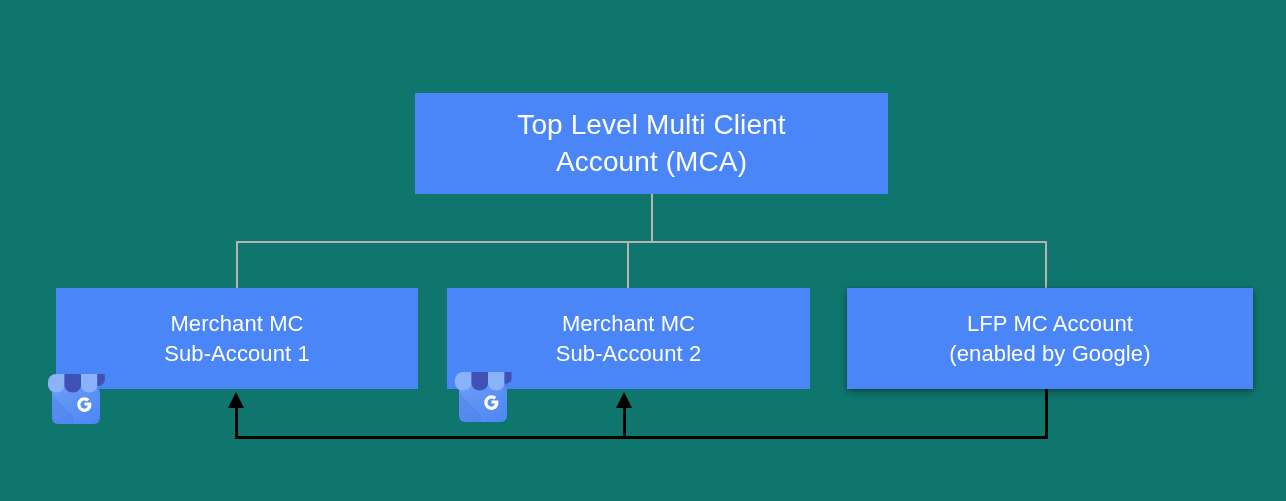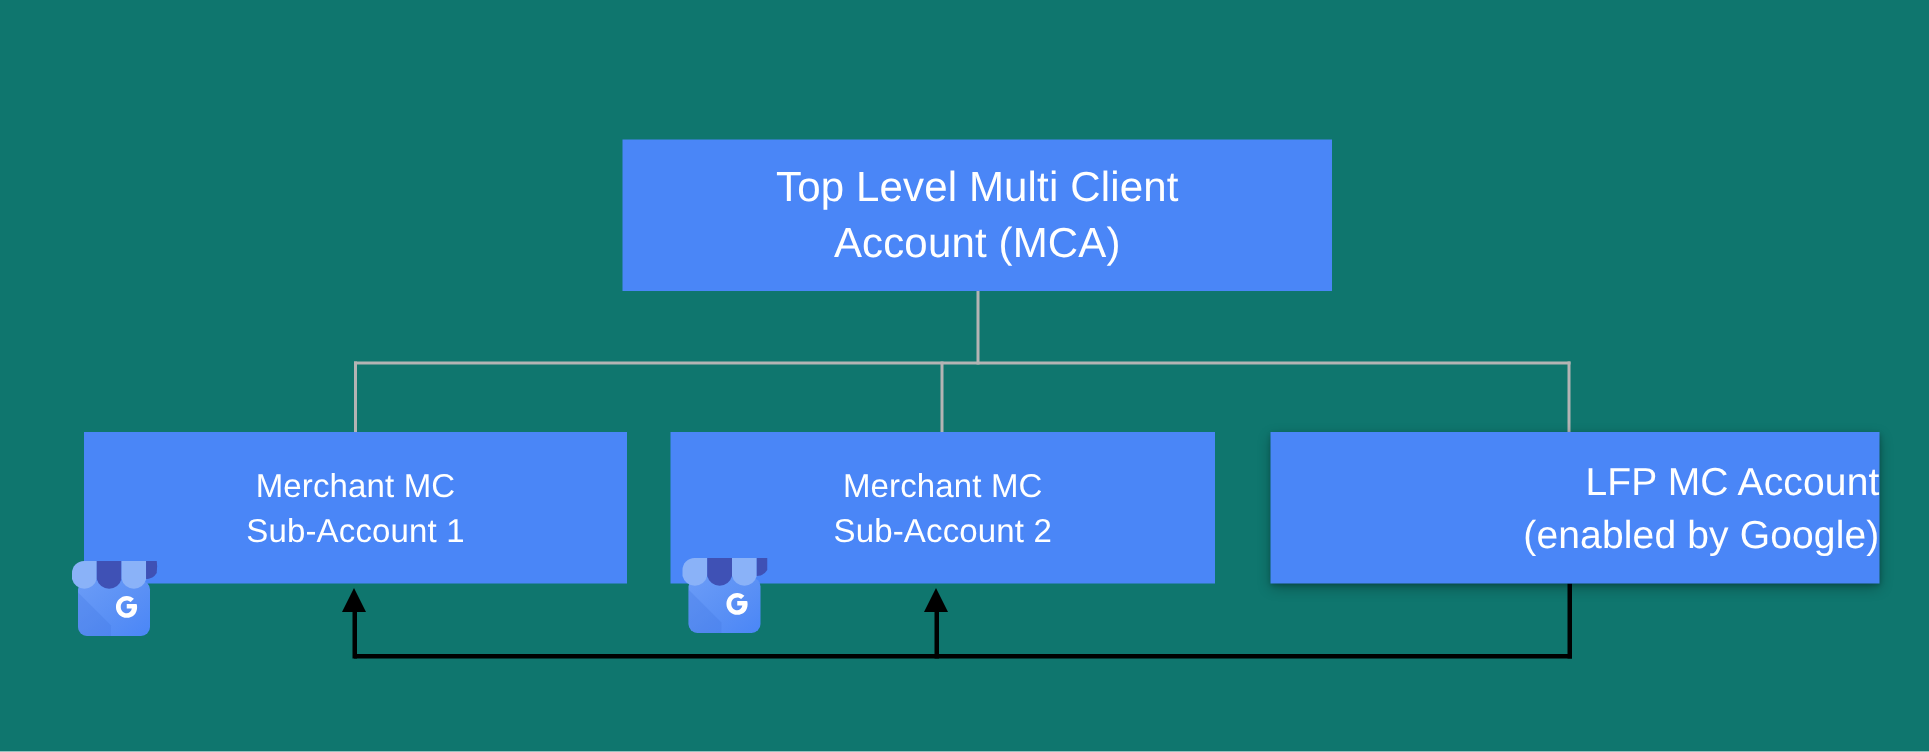--- a/index.html
+++ b/index.html
@@ -57,23 +57,22 @@
     top: 288px;
     width: 363px;
     height: 101px;
     font-size: 22px;
   }
   #node-lfp {
     left: 847px;
     top: 288px;
     width: 406px;
     height: 101px;
-    font-size: 26px;
+    font-size: 22px;
     box-shadow: 0 3px 9px rgba(0,0,0,0.30), 0 1px 3px rgba(0,0,0,0.22);
-    text-align: right;
   }
 
   
   .gline {
     position: absolute;
     background: #b4b4b4;
   }
   .gv { width: 2px; }
   .gh { height: 2px; }
 

